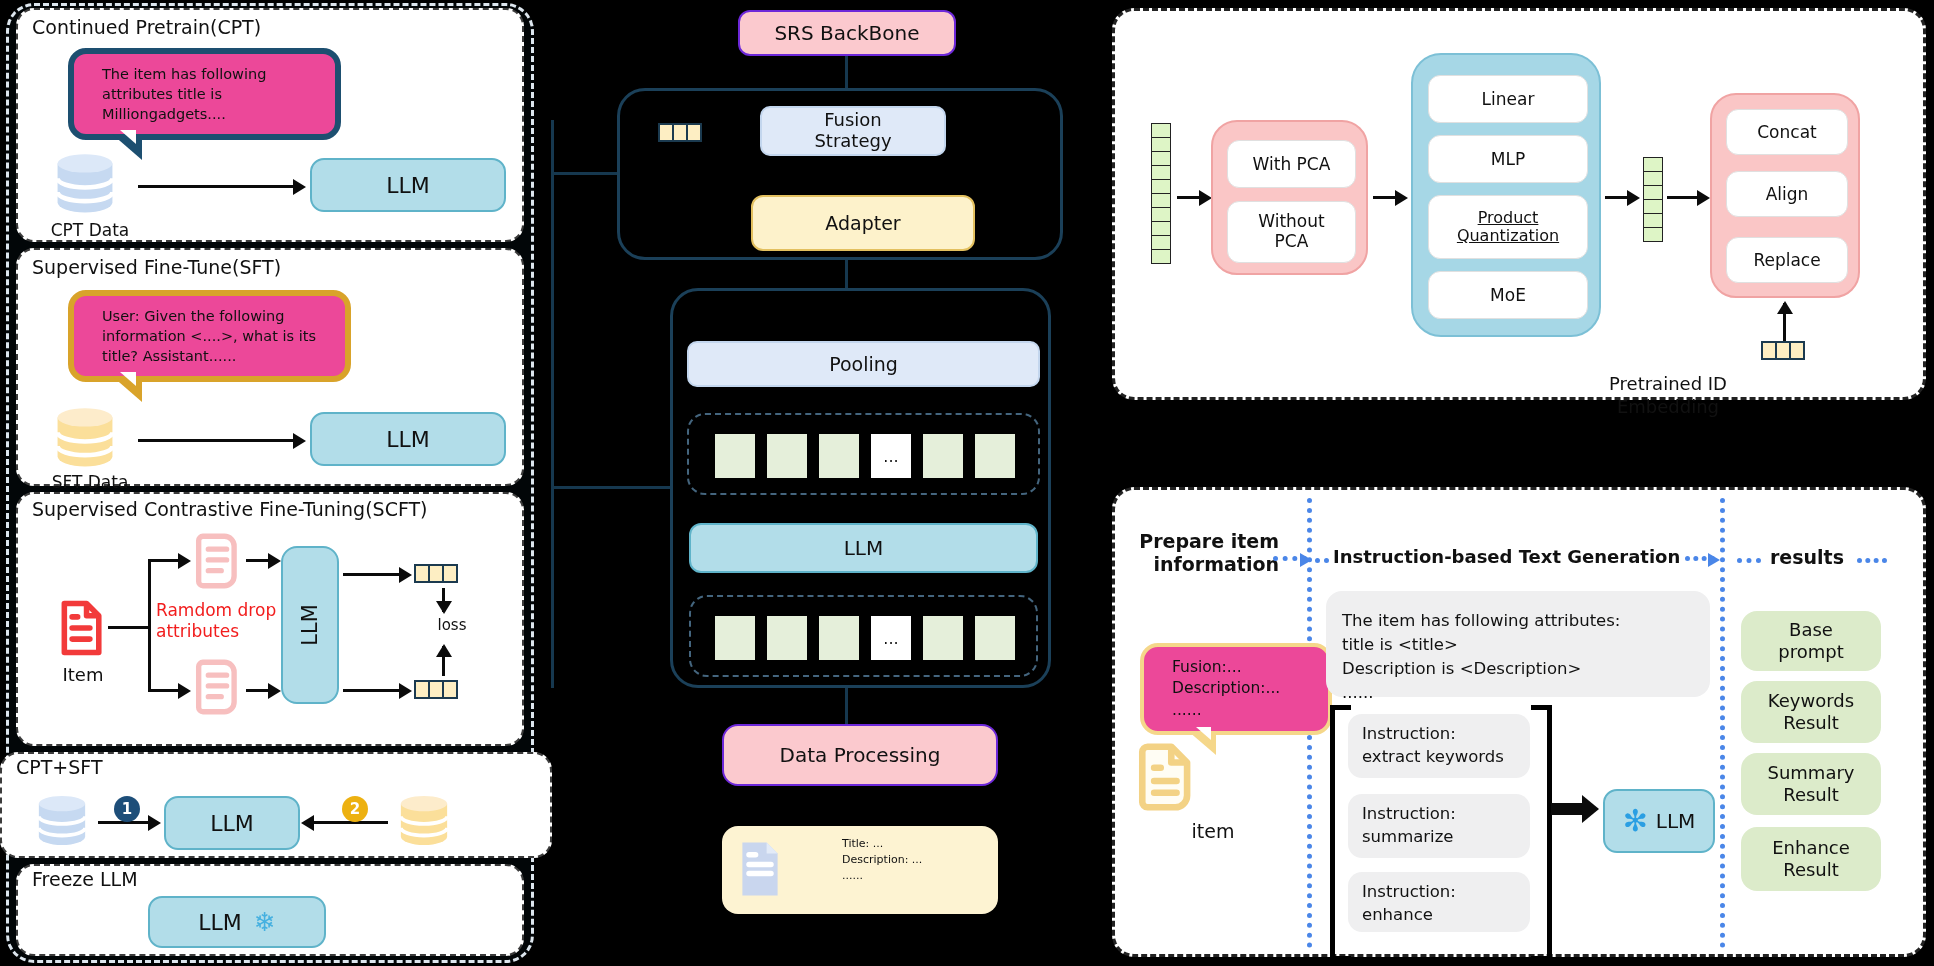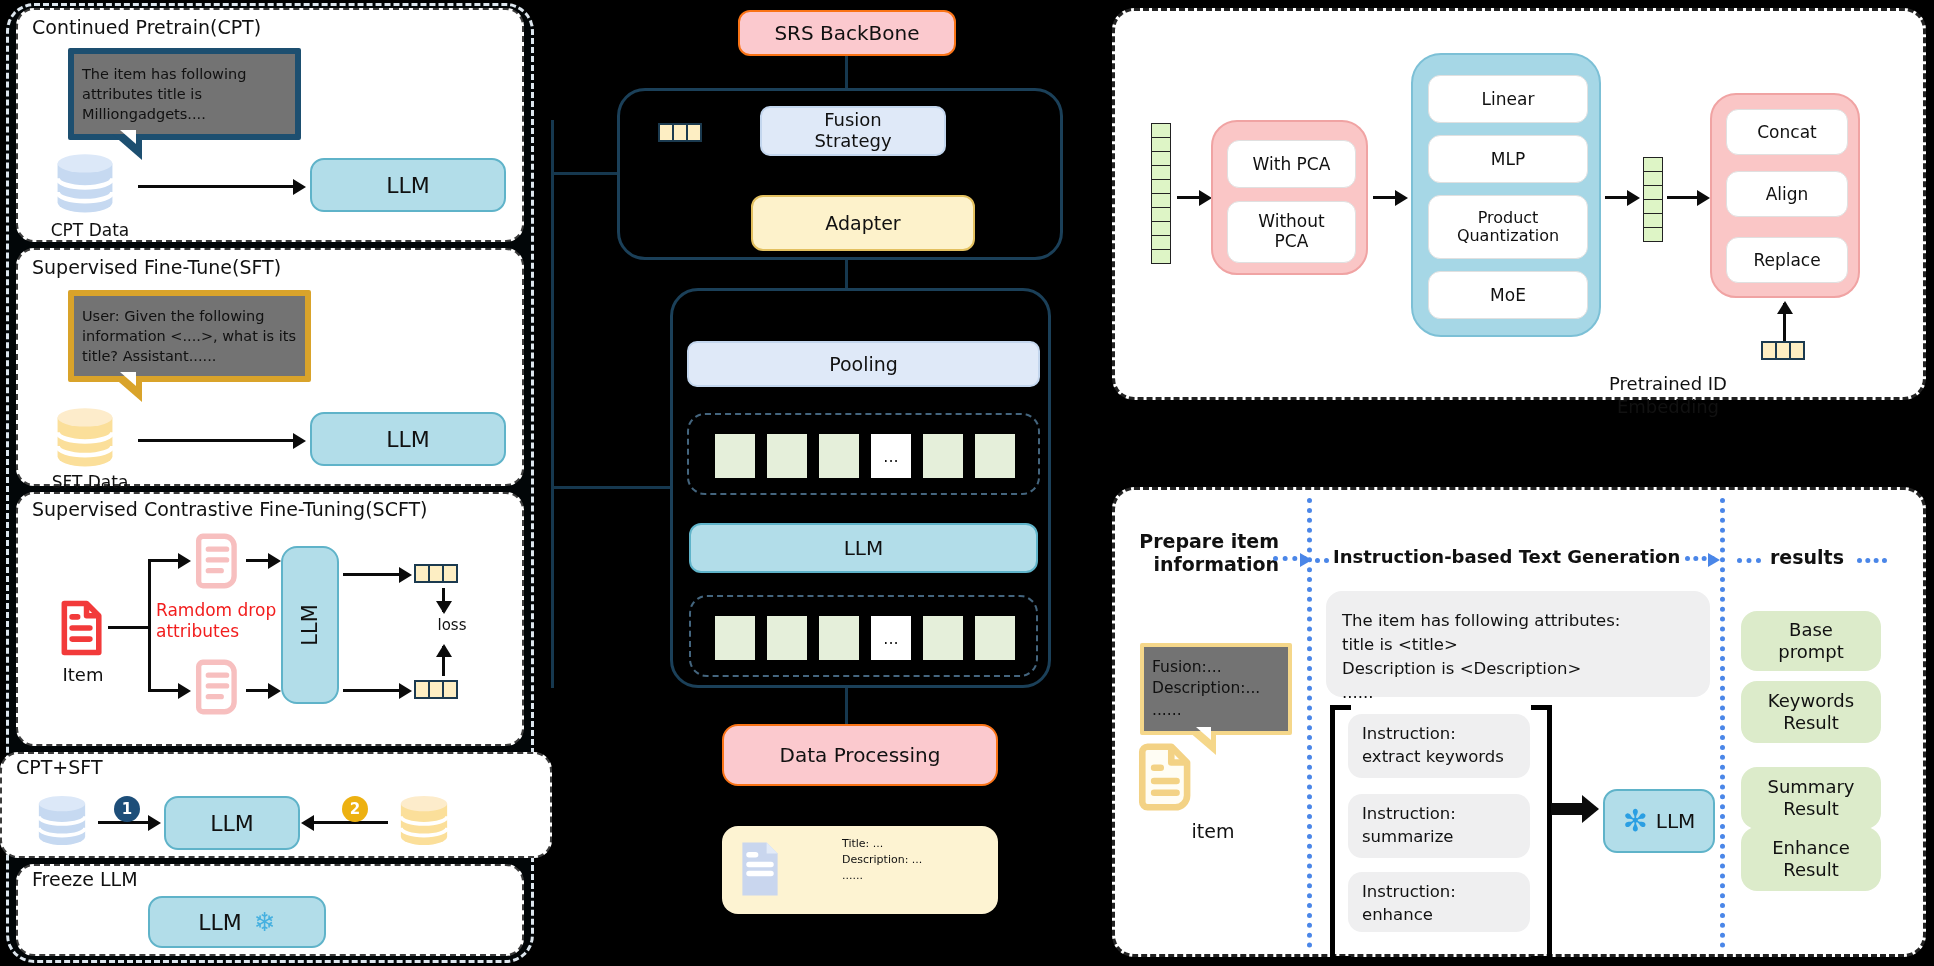--- a/index.html
+++ b/index.html
@@ -7,21 +7,21 @@
          font-family:"DejaVu Sans",sans-serif;color:#111;}
   .abs{position:absolute;box-sizing:border-box;}
   .pill{display:flex;align-items:center;justify-content:center;text-align:center;box-sizing:border-box;}
   
   .lcontainer{border:3px dashed #dde6ee;border-radius:28px;background:#020608;}
   .wpanel{background:#fff;border:2px dashed #3c3c3c;border-radius:18px;}
   .rpanel{background:#fff;border:3px dashed #222;border-radius:22px;}
   .ptitle{font-size:19px;font-weight:500;}
   
   .llm{background:#b2dde9;border:2px solid #5fb3c9;border-radius:14px;font-size:22px;}
-  .pinkpill{background:#fbc9ce;border:2px solid #f97316;border-radius:12px;font-size:20px;}
+  .pinkpill{background:#fbc9ce;border:2px solid #6d28d9;border-radius:12px;font-size:20px;}
   .bluepill{background:#dfe9f8;border:2px solid #c3d6ee;border-radius:10px;font-size:18px;}
   .yellowpill{background:#fdf2cb;border:2px solid #e3c05f;border-radius:12px;font-size:19px;}
   .darkframe{border:3px solid #1b4059;border-radius:28px;}
   .dashrow{border:2px dashed #44657e;border-radius:18px;}
   .gcell{position:absolute;width:40px;height:44px;background:#e5efda;}
   .gcell.dots{background:#fff;display:flex;align-items:center;justify-content:center;font-size:16px;color:#111;}
   .pinkgroup{background:#fac6c6;border:2px solid #f0a3a3;border-radius:26px;}
   .bluegroup{background:#a6d7e6;border:2px solid #7cc0d6;border-radius:30px;}
   .whitebox{background:#fff;border:1px solid #e0e0e0;border-radius:12px;font-size:17px;}
   .graybox{background:#efeff0;border-radius:16px;}
@@ -36,21 +36,21 @@
   .ardn::after{content:"";position:absolute;bottom:-2px;left:-9px;border:8px solid transparent;border-top:13px solid #0b0b0b;border-bottom:0;}
   .vline{position:absolute;width:3px;background:#0b0b0b;}
   .hline{position:absolute;height:3px;background:#0b0b0b;}
   .conn{position:absolute;background:#16384f;}
   .bdot{position:absolute;height:0;border-top:5px dotted #4a86e8;}
   .bdot.head::after{content:"";position:absolute;right:-5px;top:-8px;border:7px solid transparent;border-left:12px solid #4a86e8;border-right:0;}
   .vdot{position:absolute;width:0;border-left:5px dotted #4a86e8;}
   .blockar{position:absolute;background:#0b0b0b;height:12px;}
   .blockar::after{content:"";position:absolute;right:-16px;top:-8px;border:14px solid transparent;border-left:17px solid #0b0b0b;border-right:0;}
   
-  .bubble{position:absolute;background:#737373;border-radius:2px;padding:10px 8px;font-size:14.5px;line-height:1.38;}
+  .bubble{position:absolute;background:#ec4899;border-radius:18px;padding:10px 28px;font-size:14.5px;line-height:1.38;}
   .tail-o{position:absolute;width:0;height:0;}
   .tail-i{position:absolute;width:0;height:0;}
   
   .ycell{width:16px;height:19px;background:#fdeec3;border:2px solid #1b3a4f;margin-right:-2px;display:inline-block;box-sizing:border-box;}
   .vstrip{position:absolute;display:flex;flex-direction:column;}
   .vcell{width:20px;height:15px;background:#def5c6;border:1px solid #222;margin-bottom:-1px;box-sizing:border-box;}
   .badge{position:absolute;width:26px;height:26px;border-radius:50%;color:#fff;display:flex;align-items:center;justify-content:center;font-size:15px;font-weight:bold;}
   .bracketL{position:absolute;border-left:5px solid #000;border-top:5px solid #000;border-bottom:5px solid #000;width:16px;}
   .bracketR{position:absolute;border-right:5px solid #000;border-top:5px solid #000;border-bottom:5px solid #000;width:16px;}
   .hd{font-weight:bold;font-size:19px;}
@@ -230,21 +230,21 @@
       <div class="abs pill whitebox" style="left:14px;top:18px;width:129px;height:48px;">With PCA</div>
       <div class="abs pill whitebox" style="left:14px;top:79px;width:129px;height:62px;line-height:1.15;">
         <span style="display:inline-block;width:75px;">Without PCA</span>
       </div>
     </div>
     <div class="ar" style="left:258px;top:185px;width:32px;"></div>
     <div class="abs bluegroup" style="left:296px;top:42px;width:190px;height:284px;">
       <div class="abs pill whitebox" style="left:15px;top:20px;width:160px;height:48px;">Linear</div>
       <div class="abs pill whitebox" style="left:15px;top:80px;width:160px;height:48px;">MLP</div>
       <div class="abs pill whitebox" style="left:15px;top:140px;width:160px;height:64px;line-height:1.15;font-size:16px;">
-        <span style="display:inline-block;width:110px;">Product Quantization</span>
+        <span style="display:inline-block;width:110px;text-decoration:underline;">Product Quantization</span>
       </div>
       <div class="abs pill whitebox" style="left:15px;top:216px;width:160px;height:48px;">MoE</div>
     </div>
     <div class="ar" style="left:490px;top:185px;width:32px;"></div>
     <div class="vstrip" style="left:528px;top:146px;">
       <span class="vcell"></span>
         <span class="vcell"></span>
         <span class="vcell"></span>
         <span class="vcell"></span>
         <span class="vcell"></span>
@@ -312,21 +312,21 @@
       <span style="color:#2a9fe3;font-size:30px;line-height:1;">✻</span>
       <span>LLM</span>
     </div>
 
     <div class="abs pill greenbox" style="left:626px;top:121px;width:140px;height:60px;line-height:1.2;">
       <span style="display:inline-block;width:70px;">Base prompt</span>
     </div>
     <div class="abs pill greenbox" style="left:626px;top:191px;width:140px;height:62px;line-height:1.2;">
       <span style="display:inline-block;width:95px;">Keywords Result</span>
     </div>
-    <div class="abs pill greenbox" style="left:626px;top:263px;width:140px;height:62px;line-height:1.2;margin-top:14px;">
+    <div class="abs pill greenbox" style="left:626px;top:263px;width:140px;height:62px;line-height:1.2;">
       <span style="display:inline-block;width:95px;">Summary Result</span>
     </div>
     <div class="abs pill greenbox" style="left:626px;top:337px;width:140px;height:64px;line-height:1.2;">
       <span style="display:inline-block;width:95px;">Enhance Result</span>
     </div>
   </div>
 
 </div>
 
 </body></html>

